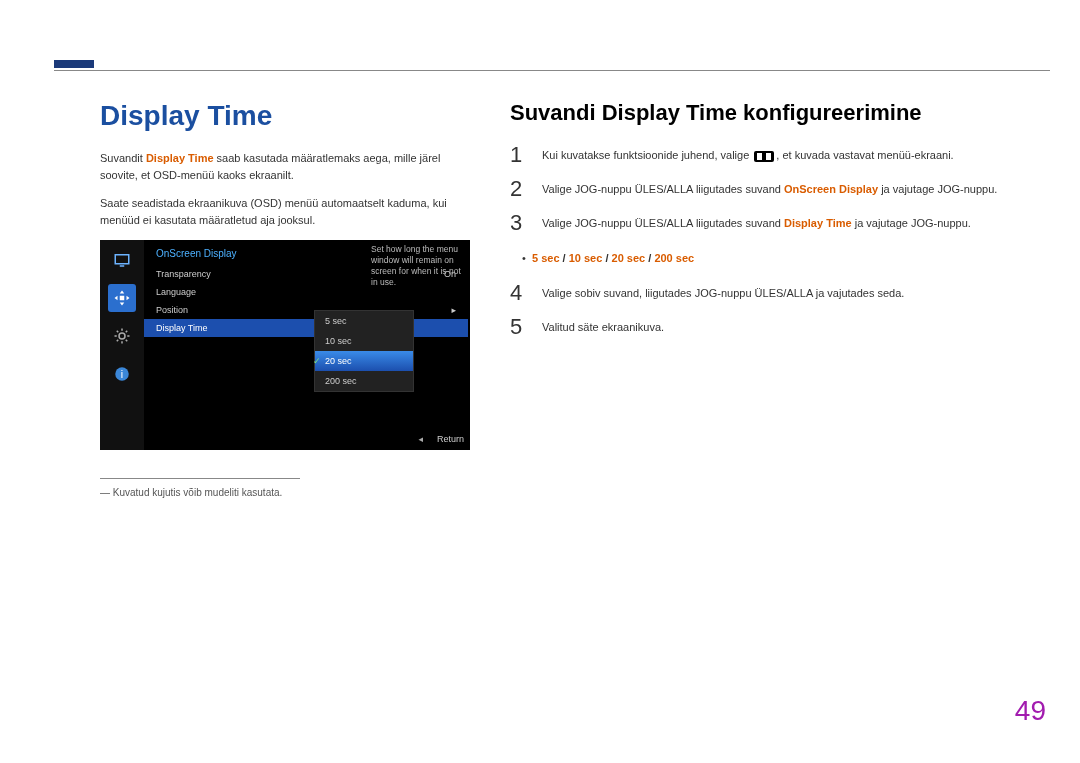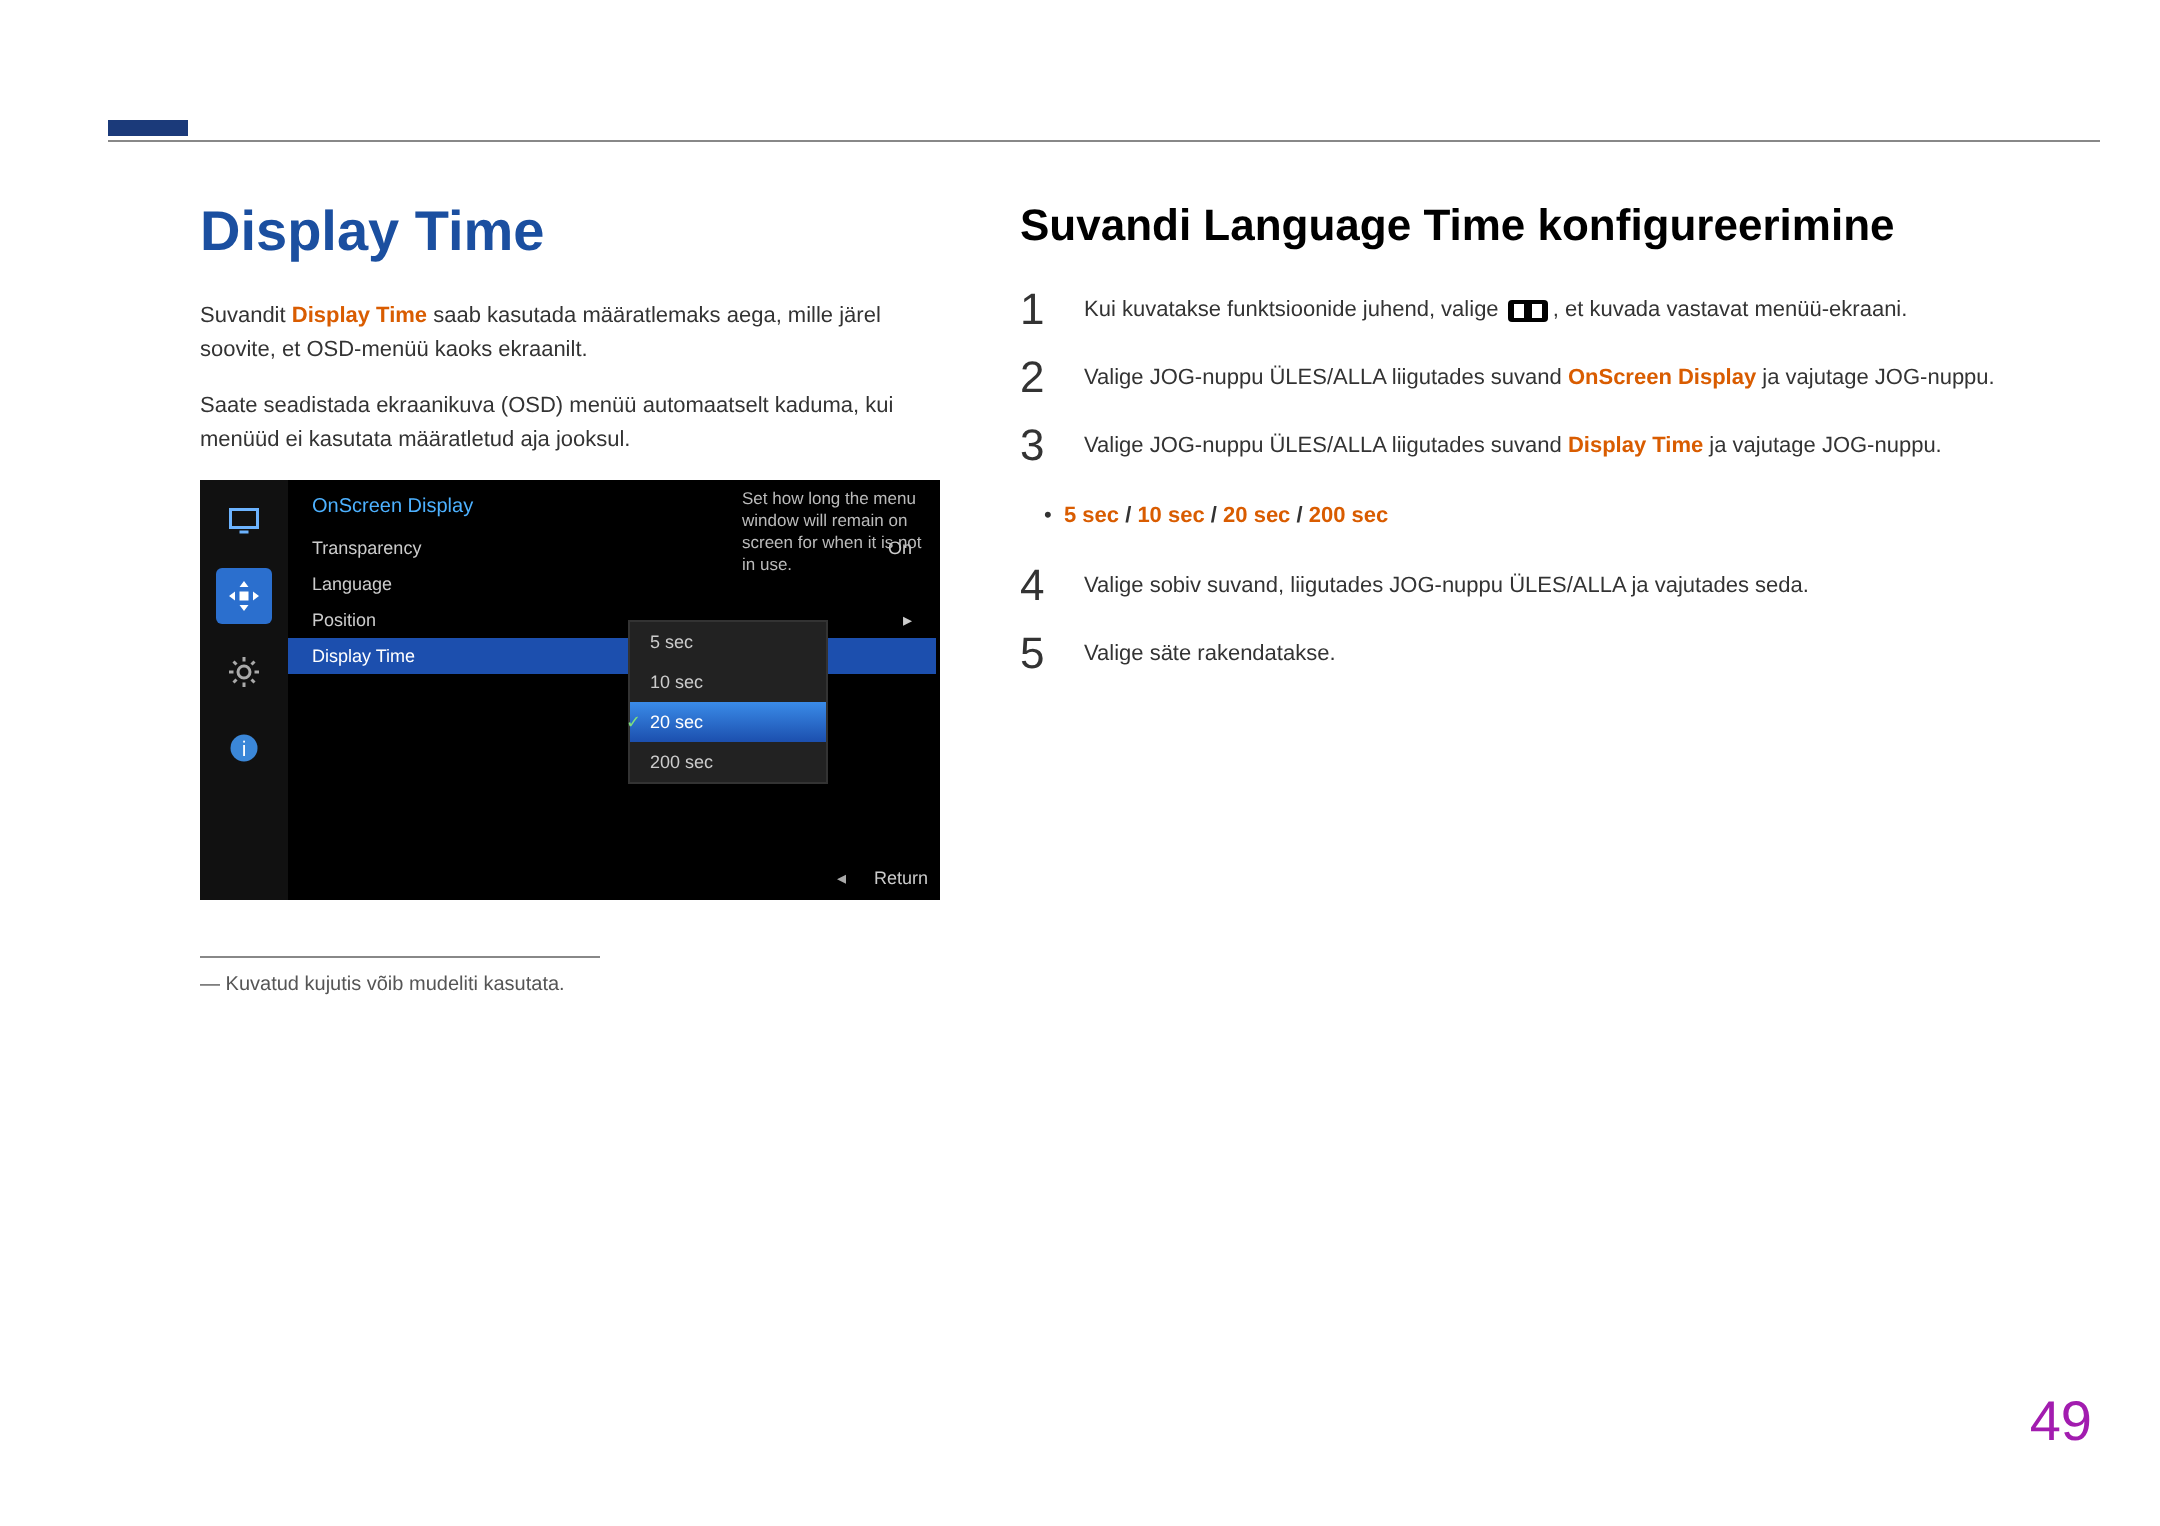--- a/index.html
+++ b/index.html
@@ -247,21 +247,21 @@
         </div>
         <div class="osd-return"><span class="osd-return-arrow">◂</span><span>Return</span></div>
       </div>
     </div>
 
     <div class="footnote-rule"></div>
     <div class="footnote">― Kuvatud kujutis võib mudeliti kasutata.</div>
   </div>
 
   <div class="right-col">
-    <div class="h2">Suvandi Language Time konfigureerimine</div>
+    <div class="h2">Suvandi Display Time konfigureerimine</div>
     <div class="steps">
 
       <div class="step">
         <div class="step-num">1</div>
         <div class="step-text">
           <span>Kui kuvatakse funktsioonide juhend, valige </span><span class="icon-inline"></span><span>, et kuvada vastavat menüü-ekraani.</span>
         </div>
       </div>
 
       <div class="step">
@@ -282,20 +282,20 @@
         • &nbsp;<span class="opt">5 sec</span> <span class="slash">/</span> <span class="opt">10 sec</span> <span class="slash">/</span> <span class="opt">20 sec</span> <span class="slash">/</span> <span class="opt">200 sec</span>
       </div>
 
       <div class="step">
         <div class="step-num">4</div>
         <div class="step-text">Valige sobiv suvand, liigutades JOG-nuppu ÜLES/ALLA ja vajutades seda.</div>
       </div>
 
       <div class="step">
         <div class="step-num">5</div>
-        <div class="step-text">Valige säte rakendatakse.</div>
+        <div class="step-text">Valitud säte ekraanikuva.</div>
       </div>
 
     </div>
   </div>
 </div>
 
 <div class="page-num">49</div>
 
 </body></html>

